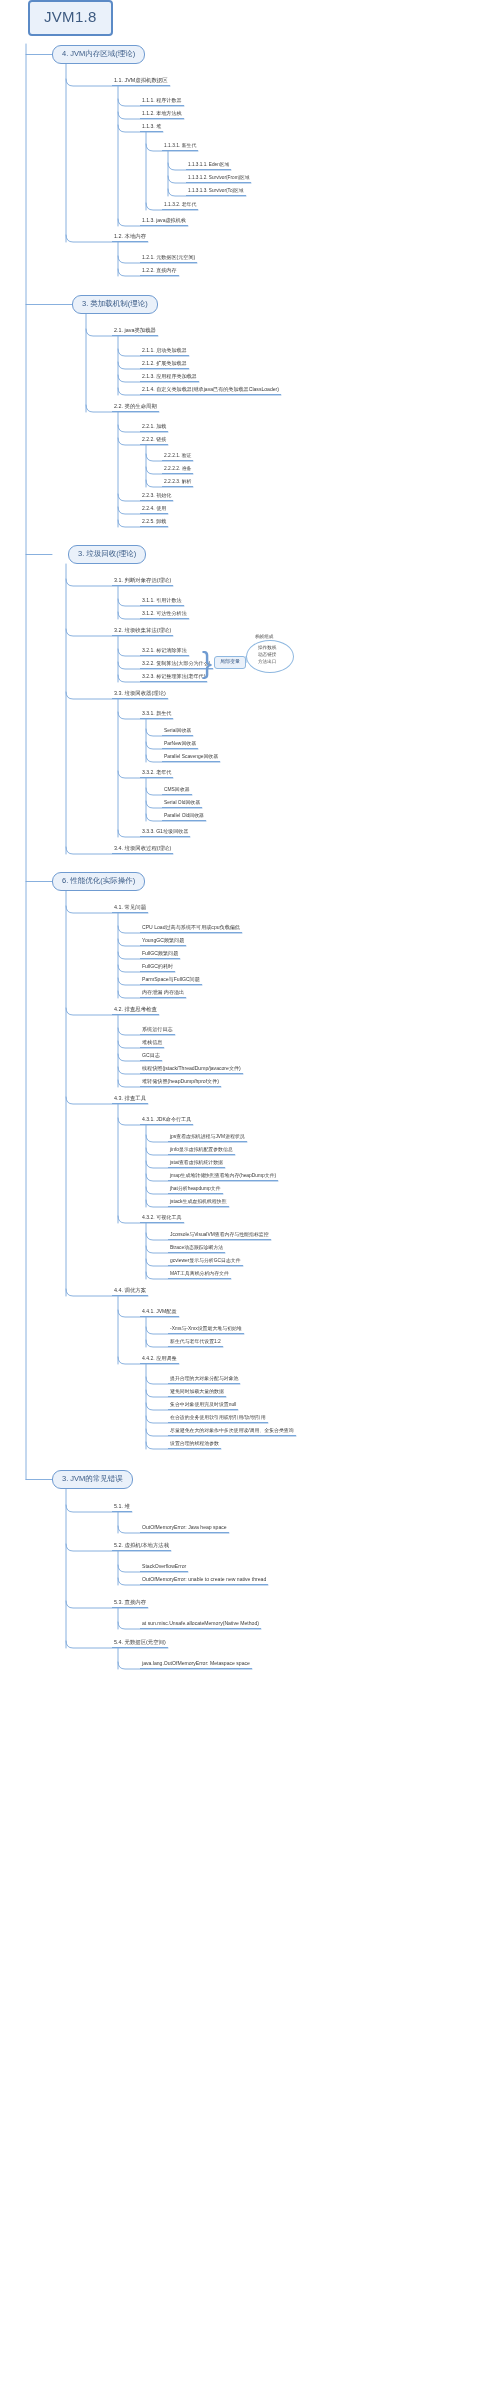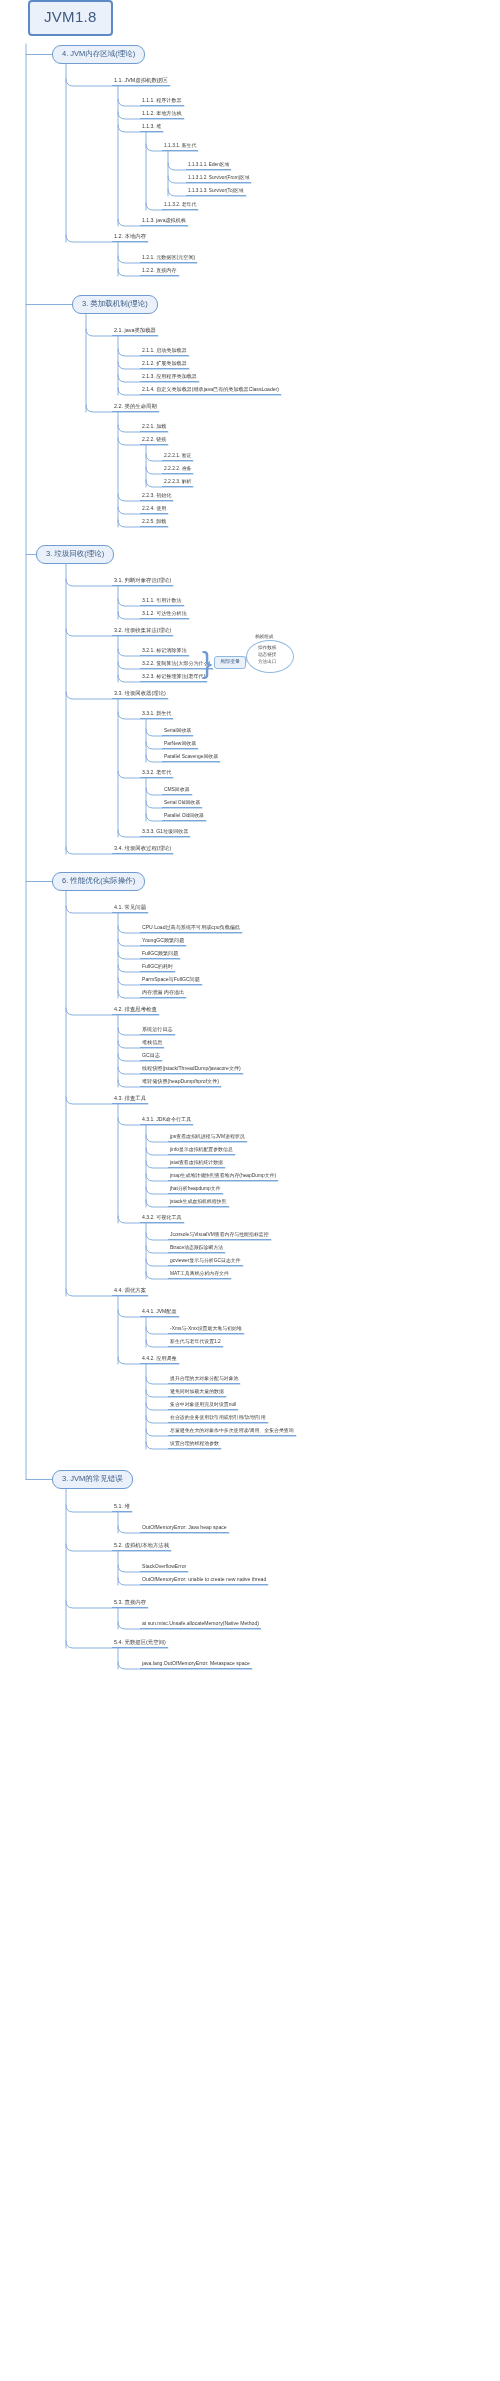--- a/index.html
+++ b/index.html
@@ -260,21 +260,21 @@
   <div class="node txt l3" style="left:140px; top:437px;">2.2.2. 链接</div>
 
   <div class="node txt l4" style="left:162px; top:453px;">2.2.2.1. 验证</div>
   <div class="node txt l4" style="left:162px; top:466px;">2.2.2.2. 准备</div>
   <div class="node txt l4" style="left:162px; top:479px;">2.2.2.3. 解析</div>
 
   <div class="node txt l3" style="left:140px; top:493px;">2.2.3. 初始化</div>
   <div class="node txt l3" style="left:140px; top:506px;">2.2.4. 使用</div>
   <div class="node txt l3" style="left:140px; top:519px;">2.2.5. 卸载</div>
 
-  <div class="node lvl1" id="n-b3" style="left:36px; top:545px;text-align:right;">3. 垃圾回收(理论)</div>
+  <div class="node lvl1" id="n-b3" style="left:68px; top:545px;text-align:right;">3. 垃圾回收(理论)</div>
 
   <div class="node txt l2" style="left:112px; top:578px;">3.1. 判断对象存活(理论)</div>
   <div class="node txt l3" style="left:140px; top:598px;">3.1.1. 引用计数法</div>
   <div class="node txt l3" style="left:140px; top:611px;">3.1.2. 可达性分析法</div>
 
   <div class="node txt l2" style="left:112px; top:628px;">3.2. 垃圾收集算法(理论)</div>
   <div class="node txt l3" style="left:140px; top:648px;">3.2.1. 标记清除算法</div>
   <div class="node txt l3" style="left:140px; top:661px;">3.2.2. 复制算法(大部分为什么)</div>
   <div class="node txt l3" style="left:140px; top:674px;">3.2.3. 标记整理算法(老年代)</div>
 

